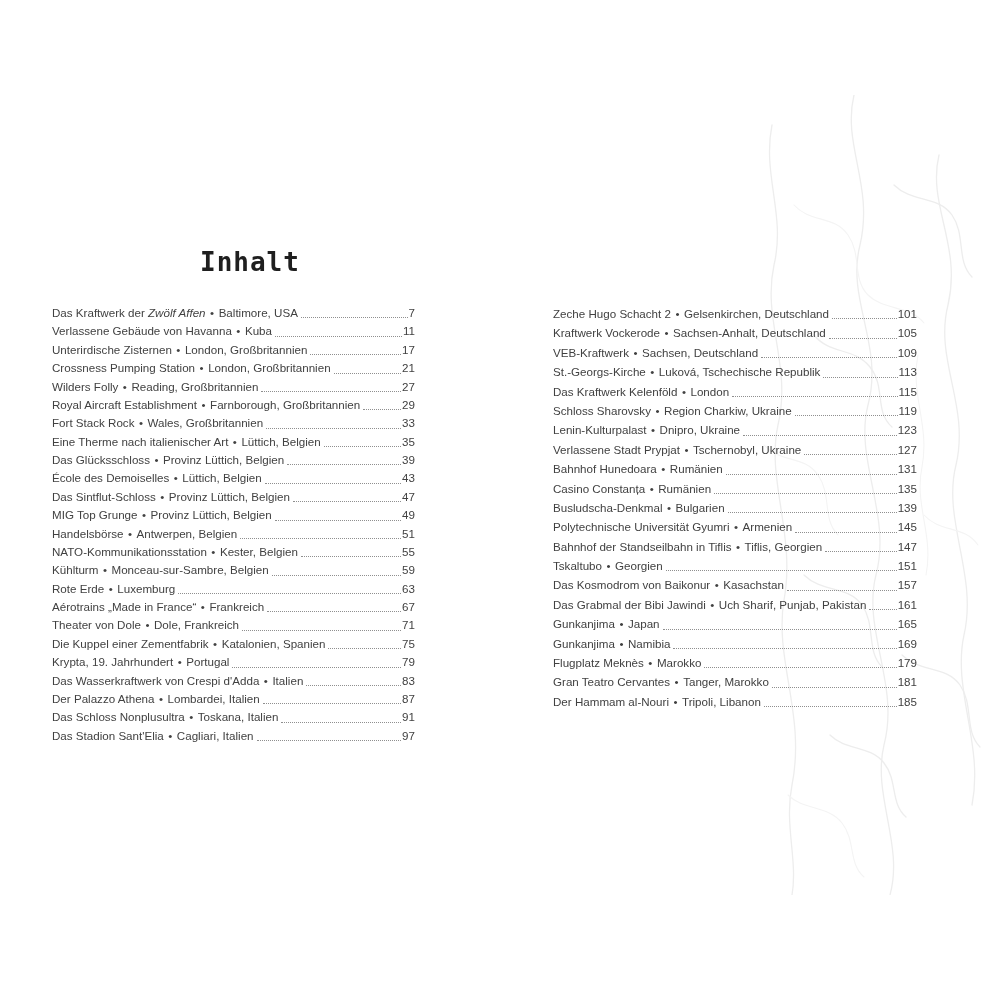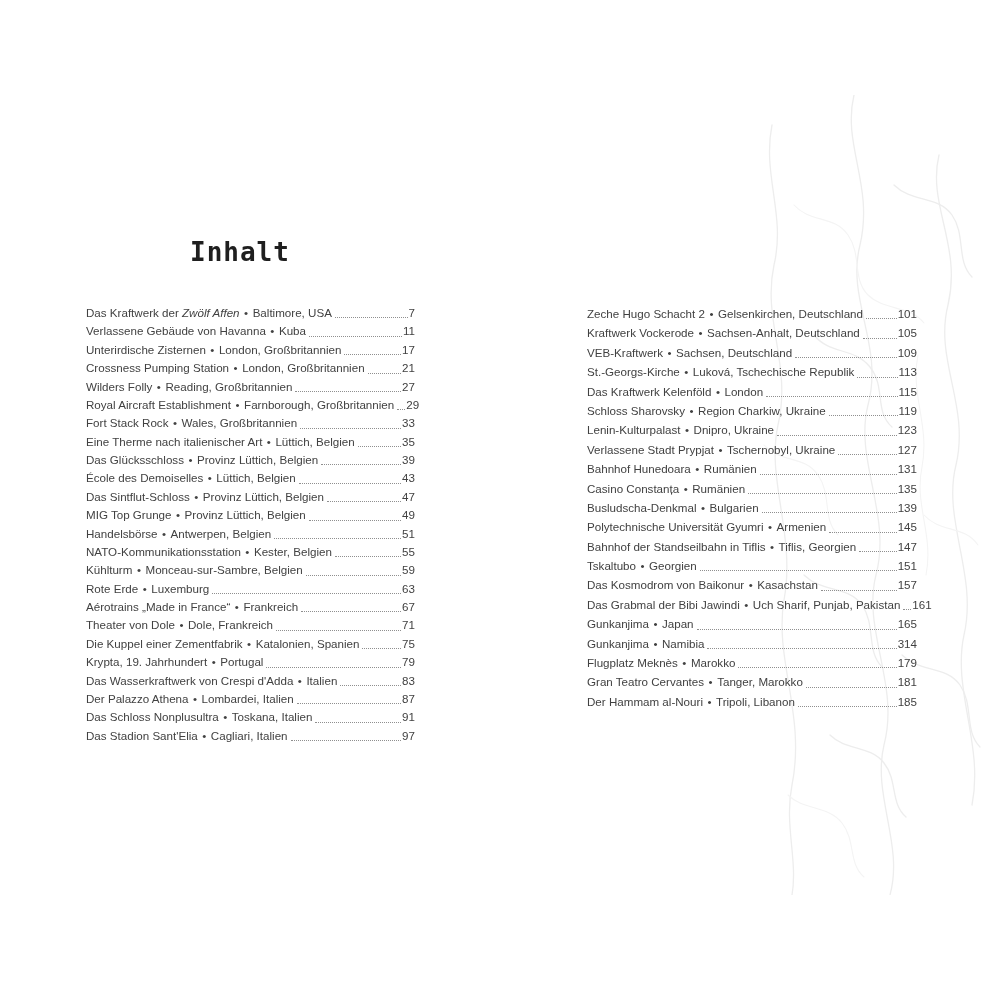--- a/index.html
+++ b/index.html
@@ -10,30 +10,30 @@
   }
   html,body{margin:0;padding:0;}
   body{
     width:984px;height:984px;background:var(--bg-color);
     font-family:"Liberation Sans",sans-serif;
     -webkit-font-smoothing:antialiased;
   }
   .page{position:relative;width:984px;height:984px;overflow:hidden;background:var(--bg-color);}
   .watermark{position:absolute;right:0;top:95px;pointer-events:none;}
   .title{
-    position:absolute;left:188px;top:236px;margin:2px;
+    position:absolute;left:188px;top:236px;margin:12px;
     font-family:"DejaVu Sans Mono","Liberation Mono",monospace;
     font-weight:700;font-size:26px;line-height:1.1;letter-spacing:1px;color:#1f1f1f;
   }
   .col{position:absolute;top:304px;display:flex;flex-direction:column;}
   .col-left{left:52px;width:363px;--rh:18.38px;}
   .col-right{left:553px;width:364px;--rh:19.4px;}
   .row{
     display:flex;align-items:baseline;height:var(--rh);line-height:var(--rh);
-    font-size:11.6px;color:var(--text-color);white-space:nowrap;margin-left:34px;
+    font-size:11.6px;color:var(--text-color);white-space:nowrap;
   }
   .entry-text{flex:0 0 auto;}
   .em{font-style:italic;}
   .bullet{margin:0 4.5px;}
   .leader{
     flex:1 1 auto;min-width:8px;align-self:flex-end;
     border-bottom:1.5px dotted var(--leader-color);
     margin:0 1px 4px 3px;
   }
   .pnum{flex:0 0 auto;text-align:right;}
@@ -269,21 +269,21 @@
     <span class="pnum">161</span>
   </div>
       <div class="row">
     <span class="entry-text"><span class="t">Gunkanjima</span><span class="bullet">•</span><span class="loc">Japan</span></span>
     <span class="leader"></span>
     <span class="pnum">165</span>
   </div>
       <div class="row">
     <span class="entry-text"><span class="t">Gunkanjima</span><span class="bullet">•</span><span class="loc">Namibia</span></span>
     <span class="leader"></span>
-    <span class="pnum">314</span>
+    <span class="pnum">169</span>
   </div>
       <div class="row">
     <span class="entry-text"><span class="t">Flugplatz Meknès</span><span class="bullet">•</span><span class="loc">Marokko</span></span>
     <span class="leader"></span>
     <span class="pnum">179</span>
   </div>
       <div class="row">
     <span class="entry-text"><span class="t">Gran Teatro Cervantes</span><span class="bullet">•</span><span class="loc">Tanger, Marokko</span></span>
     <span class="leader"></span>
     <span class="pnum">181</span>

